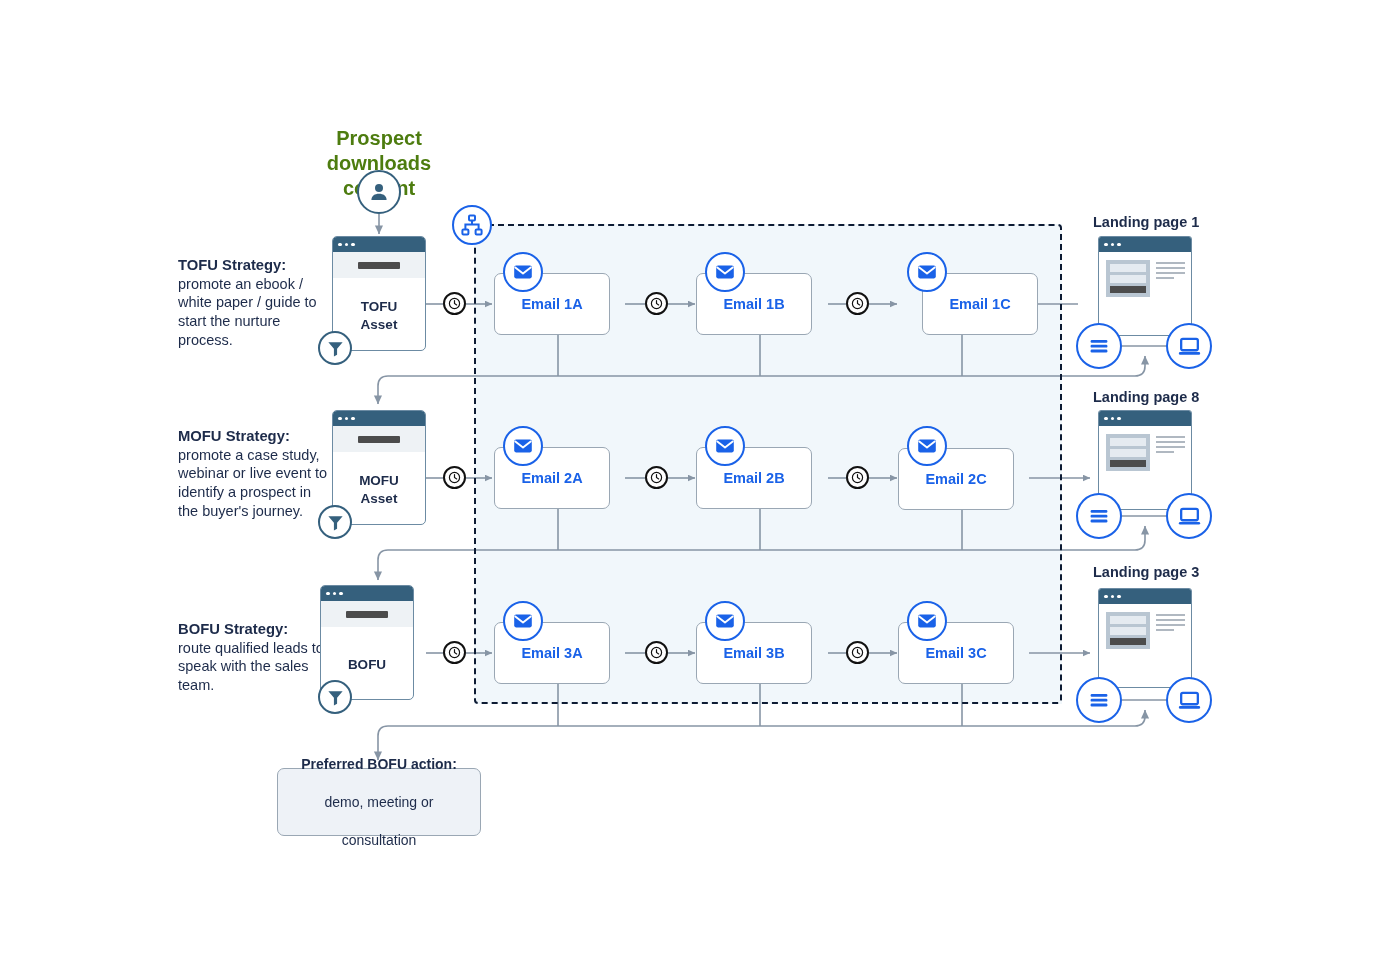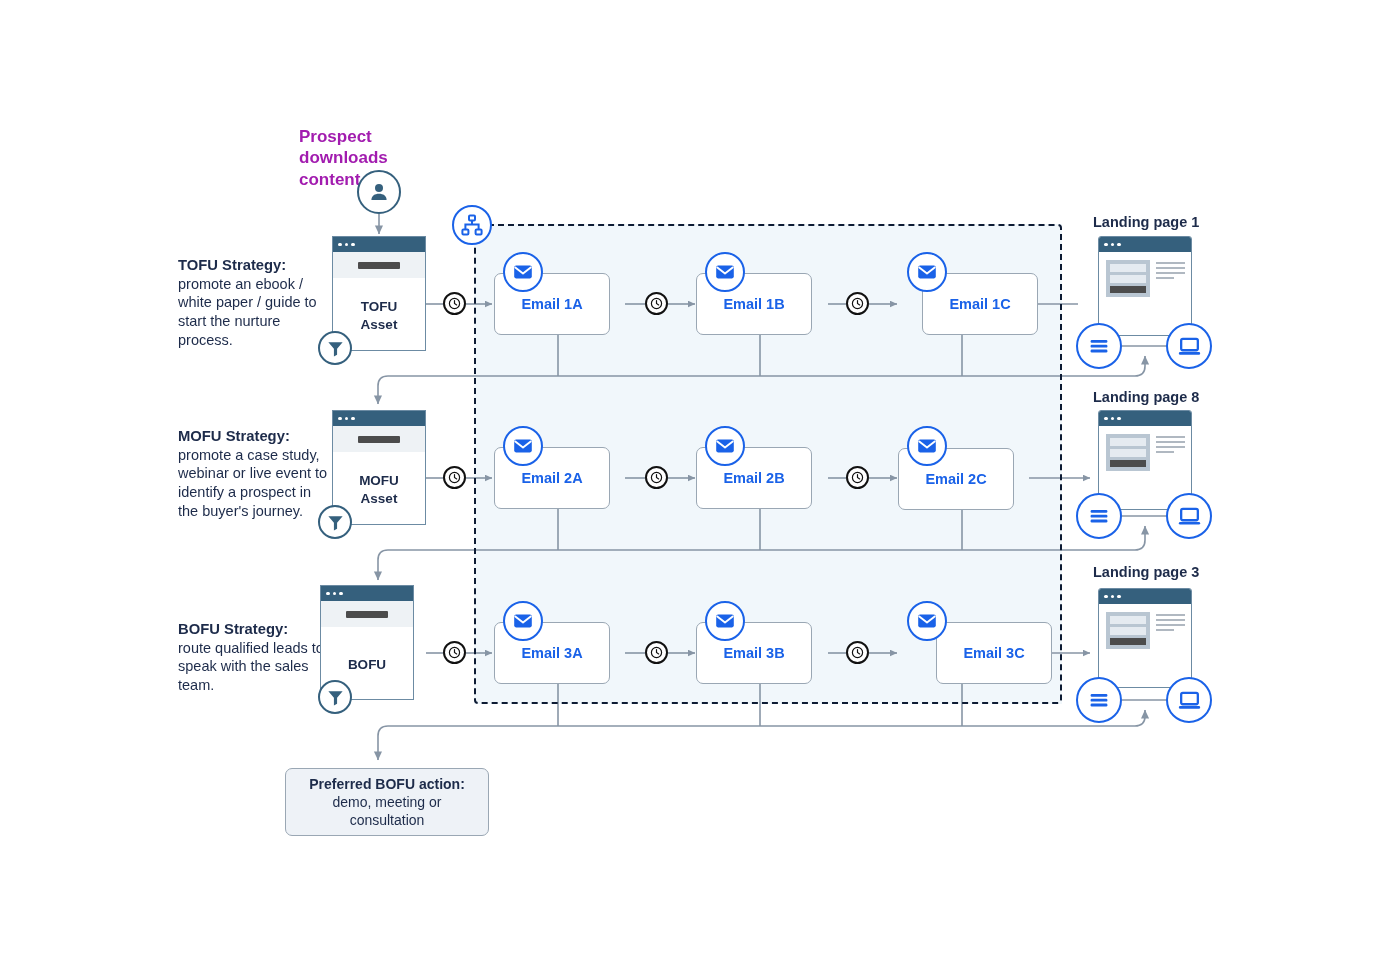--- a/index.html
+++ b/index.html
@@ -14,21 +14,21 @@
   
   #wires{position:absolute;left:0;top:0;width:1392px;height:964px;pointer-events:none;}
 
   
   .strategy{width:150px;line-height:1.28;font-size:14.5px;color:#1d2b4a;}
   .strategy .st-title{font-weight:bold;display:block;font-size:14.8px;}
   .strategy .st-body{display:block;}
 
   
   .asset{width:94px;height:115px;background:#ffffff;border:1.6px solid #6c8ba3;
-         border-radius:0;box-sizing:border-box;overflow:hidden;}
+         border-radius:5px;box-sizing:border-box;overflow:hidden;}
   .asset .bar{height:15px;background:#35607d;display:flex;align-items:center;padding-left:5px;gap:3px;}
   .asset .bar i{width:3.5px;height:3.5px;border-radius:50%;background:#ffffff;display:block;}
   .asset .sub{height:26px;background:#eef2f5;display:flex;align-items:center;justify-content:center;}
   .asset .sub b{display:block;width:42px;height:7px;background:#4c4c4c;border-radius:1px;}
   .asset .body{height:74px;display:flex;flex-direction:column;align-items:center;
                justify-content:center;gap:3px;font-weight:bold;font-size:13.5px;color:#1d2b4a;}
 
   
   .lpcard{width:94px;height:100px;background:#ffffff;border:1.6px solid #6c8ba3;
           border-radius:3px;box-sizing:border-box;overflow:hidden;}
@@ -64,21 +64,21 @@
   .band{background:#f1f7fb;}
 
   
   .actionbox{width:204px;height:68px;background:#eef2f7;border:1.5px solid #9aa7b4;
              border-radius:7px;box-sizing:border-box;display:flex;flex-direction:column;
              align-items:center;justify-content:center;line-height:1.3;font-size:14px;
              color:#1d2b4a;text-align:center;}
   .actionbox .hdr{font-weight:bold;}
 
   
-  .topcap{font-weight:bold;font-size:17px;text-align:left;line-height:1.25;color:#a21caf;}
+  .topcap{font-weight:bold;font-size:20px;text-align:center;line-height:1.25;color:#4d7c0f;}
 </style>
 </head>
 <body>
 
 <div id="stage">
 
   <div class="abs band" style="left:474px;top:224px;width:588px;height:152px;"></div>
   <div class="abs band" style="left:474px;top:376px;width:588px;height:174px;"></div>
   <div class="abs band" style="left:474px;top:550px;width:588px;height:154px;"></div>
 
@@ -444,21 +444,21 @@
       <path d="M12 6.6V12l4 2.6" fill="none" stroke="#111" stroke-width="2.2" stroke-linecap="round"></path>
     </svg>
   </div>
 
   <div class="abs email" style="left:494px;top:622px;">
     <span>Email 3A</span>
   </div>
   <div class="abs email" style="left:696px;top:622px;">
     <span>Email 3B</span>
   </div>
-  <div class="abs email" style="left:936px;top:622px;">
+  <div class="abs email" style="left:898px;top:622px;">
     <span>Email 3C</span>
   </div>
 
   <div class="abs badge blue" style="left:503px;top:601px;width:40px;height:40px;">
     <svg width="22" height="22" viewBox="0 0 24 24" aria-hidden="true">
       <rect x="2.4" y="5" width="19.2" height="14" rx="2" fill="#1a62e8"></rect>
       <path d="M3.6 7.2 L12 13.6 L20.4 7.2" fill="none" stroke="#ffffff" stroke-width="2.1" stroke-linecap="round" stroke-linejoin="round"></path>
     </svg>
   </div>
   <div class="abs badge blue" style="left:705px;top:601px;width:40px;height:40px;">
@@ -502,19 +502,19 @@
       <rect x="3.6" y="15.6" width="16.8" height="2.8" rx="1.2" fill="#1a62e8"></rect>
     </svg>
   </div>
   <div class="abs badge blue" style="left:1166px;top:677px;width:46px;height:46px;">
     <svg width="25" height="25" viewBox="0 0 24 24" aria-hidden="true">
       <rect x="4" y="4.6" width="16" height="11" rx="1.6" fill="none" stroke="#1a62e8" stroke-width="2.2"></rect>
       <rect x="1.8" y="17.3" width="20.4" height="2.5" rx="1.2" fill="#1a62e8"></rect>
     </svg>
   </div>
 
-  <div class="abs actionbox" style="left:285px;top:768px;">
+  <div class="abs actionbox" style="left:277px;top:768px;gap:20px;">
     <div class="hdr">Preferred BOFU action:</div>
     <div>demo, meeting or</div>
     <div>consultation</div>
   </div>
 
 </div>
 
 </body></html>

